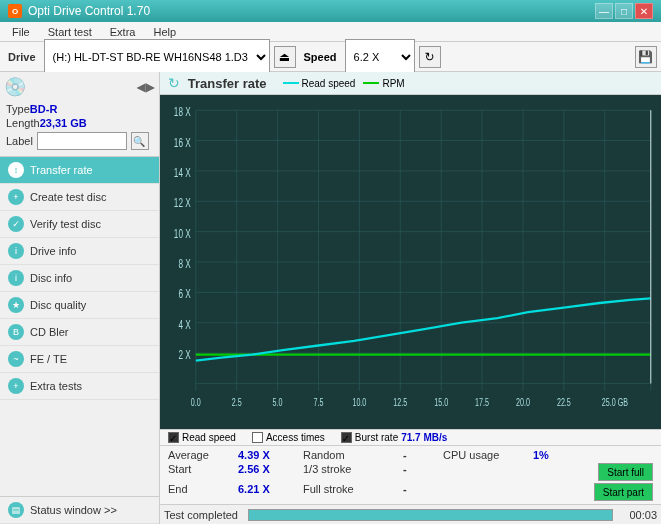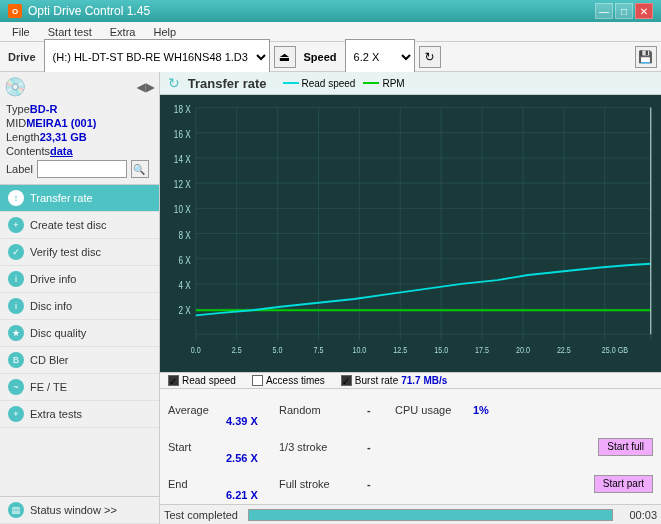--- a/index.html
+++ b/index.html
@@ -167,32 +167,32 @@
     .burst-value { color: #0000cc; font-weight: bold; font-size: 10px; }
 
     
     .stats-section {
       background: #f5f5f5;
       border-top: 1px solid #ccc;
       padding: 2px 0;
     }
     .stats-row {
       display: flex;
-      align-items: center;
+      align-items: flex-start;
       padding: 1px 8px;
-      gap: 8px;
+      gap: 20px;
       font-size: 11px;
     }
     .stats-label { width: 50px; color: #333; }
-    .stats-value { color: #0000cc; font-weight: bold; min-width: 45px; margin-top: 23px; }
+    .stats-value { color: #0000cc; font-weight: bold; min-width: 45px; }
     .stats-label2 { width: 80px; color: #333; }
     .stats-value2 { color: #0000cc; font-weight: bold; min-width: 20px; }
     .stats-label3 { width: 70px; color: #333; }
     .stats-value3 { color: #0000cc; font-weight: bold; min-width: 30px; }
-    .stats-btn { margin-left: auto; height: 18px; padding: 0 8px; background: #f0abfc; border: 1px solid #999; cursor: pointer; font-size: 10px; }
+    .stats-btn { margin-left: auto; height: 18px; padding: 0 8px; background: #22c55e; border: 1px solid #999; cursor: pointer; font-size: 10px; }
     .dash-value { color: #333; }
 
     
     .status-bar {
       background: #f0f0f0;
       border-top: 1px solid #ccc;
       height: 20px;
       display: flex;
       align-items: center;
       padding: 0 4px;
@@ -202,21 +202,21 @@
     .progress-bar { flex: 1; height: 12px; border: 1px solid #999; background: white; overflow: hidden; }
     .progress-fill { height: 100%; background: #4FC3C3; }
     .status-right { font-size: 11px; color: #333; min-width: 40px; text-align: right; }
   </style>
 </head>
 <body>
 
 <div class="title-bar">
   <div class="title-bar-left">
     <div class="title-icon">O</div>
-    <span class="title-text">Opti Drive Control 1.45</span>
+    <span class="title-text">Opti Drive Control 1.70</span>
   </div>
   <div class="title-controls">
     <button class="title-btn">—</button>
     <button class="title-btn">□</button>
     <button class="title-btn close">✕</button>
   </div>
 </div>
 
 <div class="menu-bar">
   <span class="menu-item">File</span>
@@ -250,30 +250,22 @@
     <div class="disc-section">
       <div class="disc-header">
         <span class="disc-icon">💿</span>
         <span class="disc-arrow">◀▶</span>
       </div>
       <div class="disc-info-row">
         <span class="disc-info-label">Type</span>
         <span class="disc-info-value">BD-R</span>
       </div>
       <div class="disc-info-row">
-        <span class="disc-info-label">MID</span>
-        <span class="disc-info-value">MEIRA1 (001)</span>
-      </div>
-      <div class="disc-info-row">
         <span class="disc-info-label">Length</span>
         <span class="disc-info-value">23,31 GB</span>
-      </div>
-      <div class="disc-info-row">
-        <span class="disc-info-label">Contents</span>
-        <span class="disc-info-value link">data</span>
       </div>
       <div class="label-row">
         <span class="disc-info-label">Label</span>
         <input class="label-input" type="text" style="">
         <div class="label-icon-btn">🔍</div>
       </div>
     </div>
 
     <div class="nav-menu">
       <div class="nav-item active">

